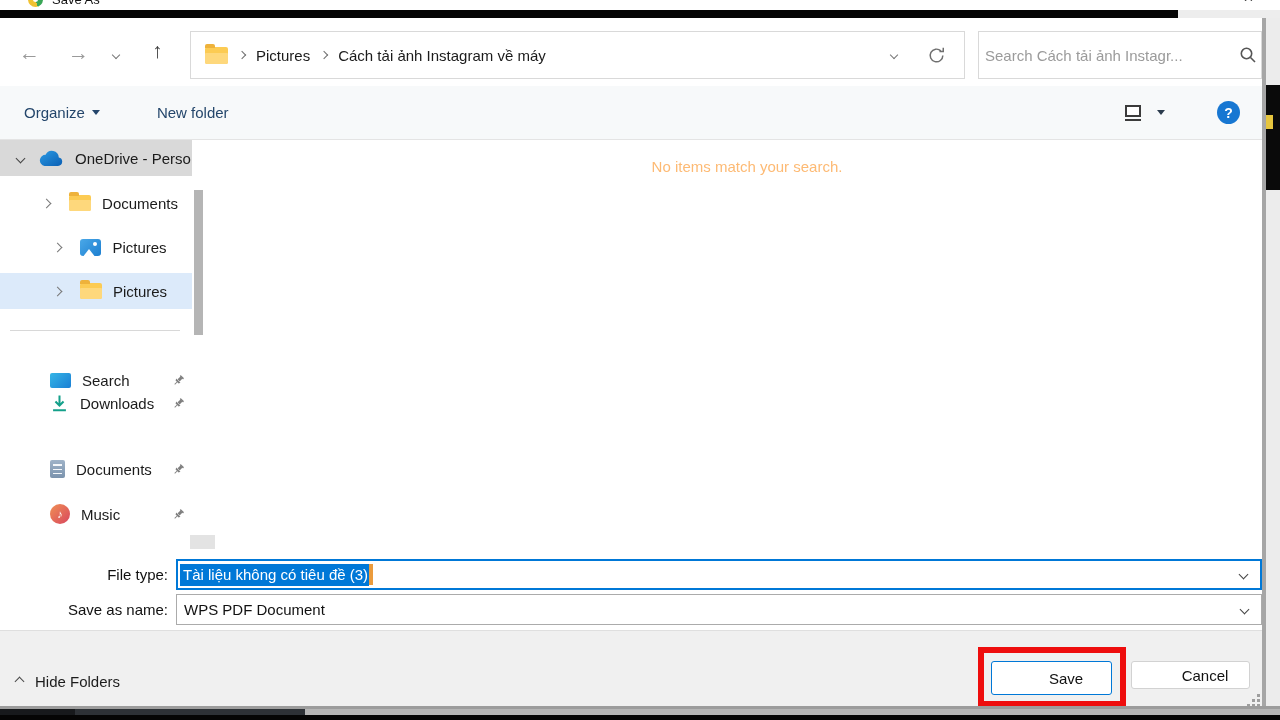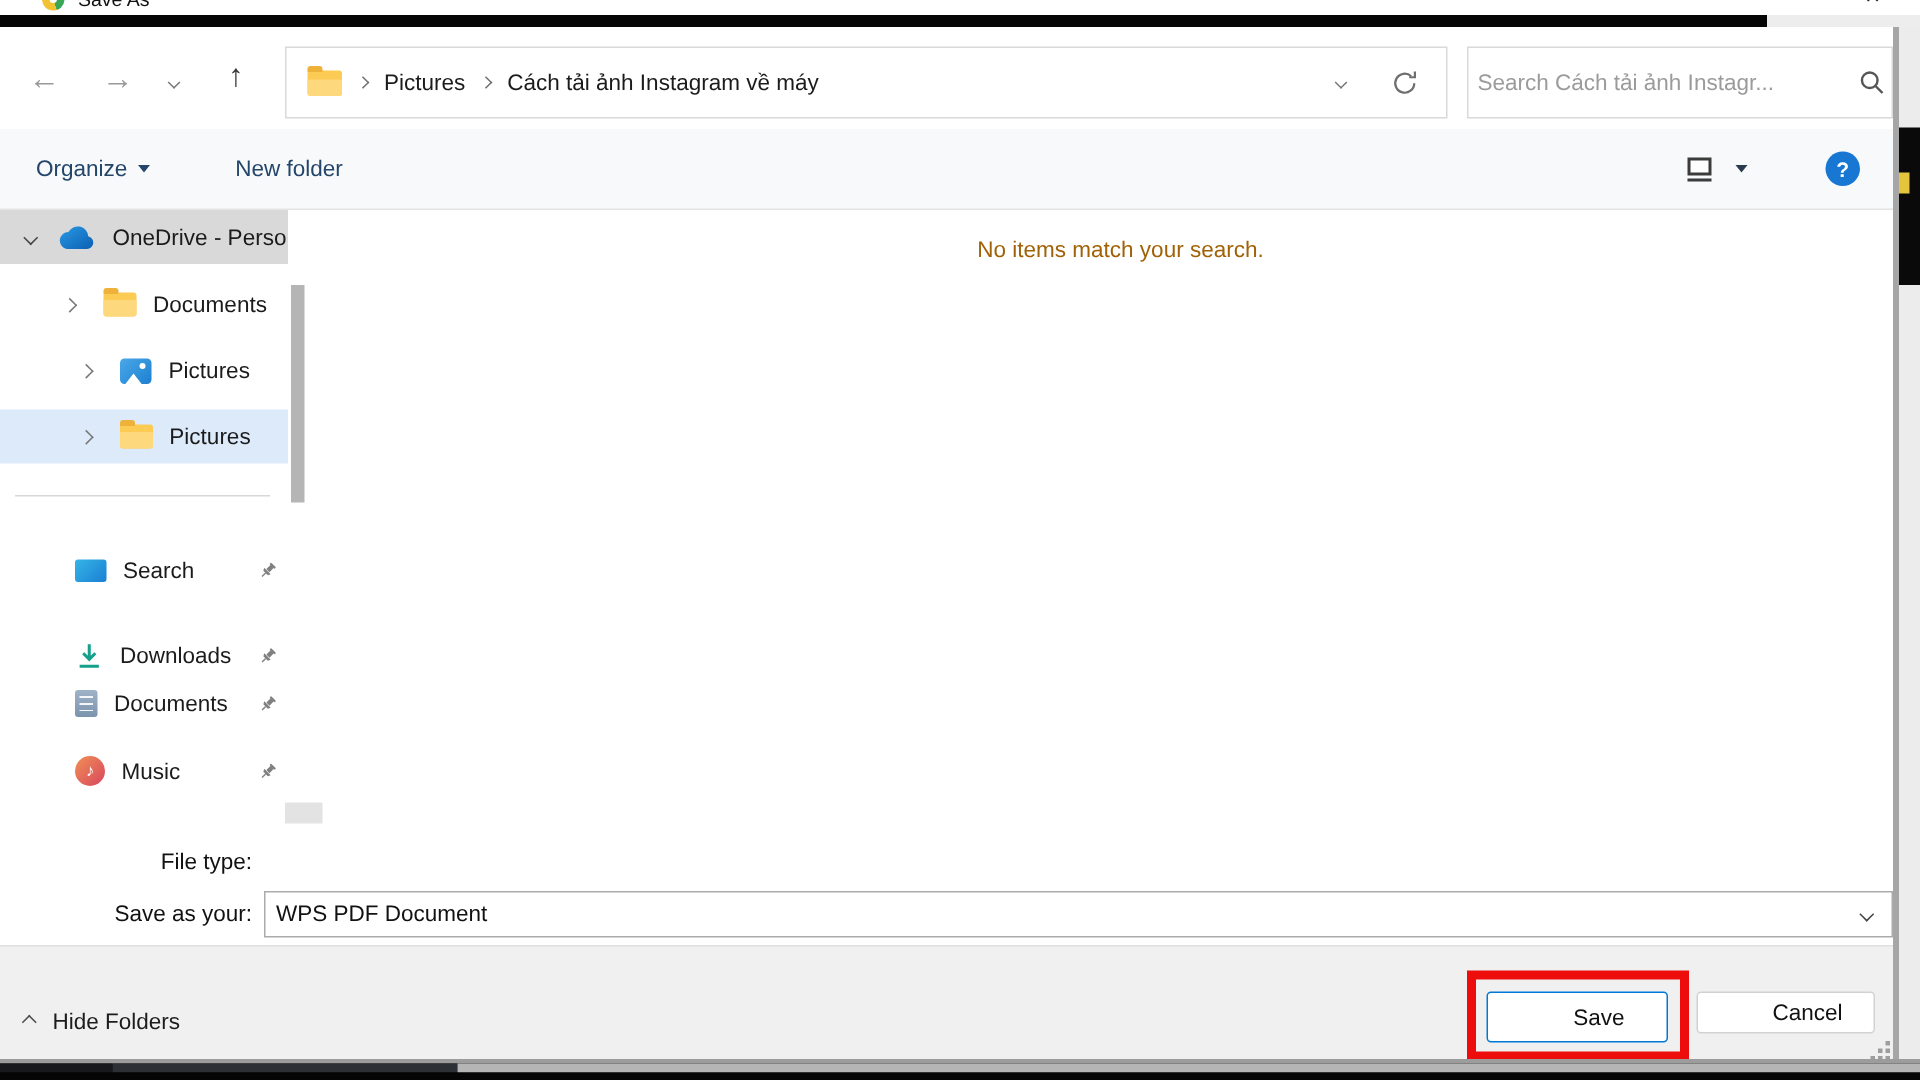--- a/index.html
+++ b/index.html
@@ -67,21 +67,21 @@
   .view-caret{margin-left:16px;border-top-color:#2b3b4d;}
   .help-btn{width:23px;height:23px;border-radius:50%;background:#1777d2;color:#fff;font-size:14px;font-weight:bold;
             display:flex;align-items:center;justify-content:center;margin-left:52px;}
 
   
   .siderow{position:absolute;left:0;width:192px;height:36px;display:flex;align-items:center;font-size:15px;overflow:hidden;justify-content:center;}
   .siderow .chev{flex:none;}
   .row-onedrive{top:140px;background:#d9d9d9;}
   .row-docs{top:185px;} .row-pics{top:229px;}
   .row-pics2{top:273px;background:#dceafa;}
-  .row-desktop{top:362px;} .row-downloads{top:419px;} .row-docs2{top:451px;} .row-music{top:496px;}
+  .row-desktop{top:362px;} .row-downloads{top:385px;} .row-docs2{top:451px;} .row-music{top:496px;}
   .tree-chev{margin-left:29px;}
   .onedrive-chev{margin-left:16px;border-color:#444;}
   .tree-ico{margin-left:19px;flex:none;}
   .side-label{margin-left:11px;white-space:nowrap;}
   .pin-ico{margin-left:auto;margin-right:7px;flex:none;}
   .pinned-ico{margin-left:50px;flex:none;}
   .sep{top:330px;left:10px;width:170px;height:1px;background:#d8d8d8;}
   .pictures-ico{width:21px;height:17px;border-radius:3px;background:linear-gradient(135deg,#4aa8e8,#1d7fd0);position:relative;overflow:hidden;}
   .pictures-ico::before{content:'';position:absolute;right:4px;top:3px;width:4px;height:4px;border-radius:50%;background:#fff;}
   .pictures-ico::after{content:'';position:absolute;left:2px;bottom:-2px;width:0;height:0;
@@ -89,21 +89,21 @@
   .desktop-ico{width:21px;height:15px;border-radius:2px;background:linear-gradient(135deg,#35b5e6,#1b7fd4);}
   .doc-ico{width:15px;height:18px;border-radius:2px;background:linear-gradient(#9fb3c8,#7b93ad);position:relative;}
   .doc-ico::after{content:'';position:absolute;left:3px;right:3px;top:4px;height:10px;
        background:repeating-linear-gradient(#f4f7fa 0 1.6px,transparent 1.6px 4.6px);}
   .music-ico{width:20px;height:20px;border-radius:50%;background:linear-gradient(135deg,#f09055,#d8465e);
              color:#fff;font-size:11px;display:flex;align-items:center;justify-content:center;}
   .scroll-thumb{top:190px;left:194px;width:9px;height:145px;background:#b5b5b5;}
   .scroll-corner{top:535px;left:190px;width:25px;height:14px;background:#e3e3e3;}
 
   
-  .empty-msg{top:158px;left:192px;width:1070px;text-align:center;font-size:15px;color:#a16207;padding-left:40px;}
+  .empty-msg{top:158px;left:192px;width:1070px;text-align:center;font-size:15px;color:#fdba74;padding-left:40px;}
 
   
   .fld-label{position:absolute;left:0;width:168px;text-align:right;font-size:15px;color:#111;}
   .lbl1{top:566px;} .lbl2{top:601px;}
   .fname-input{top:559px;left:176px;width:1086px;height:31px;background:#fff;border:2px solid #0078d7;
                display:flex;align-items:center;padding-left:2px;}
   .fname-sel{background:#0078d7;color:#fff;font-size:15px;padding:2px 1px 3px 3px;white-space:nowrap;}
   .caret{width:4px;height:21px;background:#eb9b3c;}
   .input-chev{margin-left:auto;margin-right:13px;border-color:#444;}
   .ftype-select{top:594px;left:176px;width:1086px;height:31px;background:#fff;border:1px solid #ababab;
@@ -286,22 +286,27 @@
       </g>
     </svg>
   </div>
 
   <div class="abs scroll-thumb"></div>
   <div class="abs scroll-corner"></div>
 
   <div class="abs empty-msg">No items match your search.</div>
 
   <div class="fld-label lbl1">File type:</div>
-
-  <div class="fld-label lbl2">Save as your:</div>
+  <div class="abs fname-input">
+    <span class="fname-sel">Tài liệu không có tiêu đề (3)</span>
+    <span class="caret"></span>
+    <span class="chev md down input-chev"></span>
+  </div>
+
+  <div class="fld-label lbl2">Save as name:</div>
   <div class="abs ftype-select">
     <span>WPS PDF Document</span>
     <span class="chev md down input-chev"></span>
   </div>
 
   <div class="abs footer"></div>
   <div class="hide-folders">
     <span class="chev md up"></span>
     <span>Hide Folders</span>
   </div>

